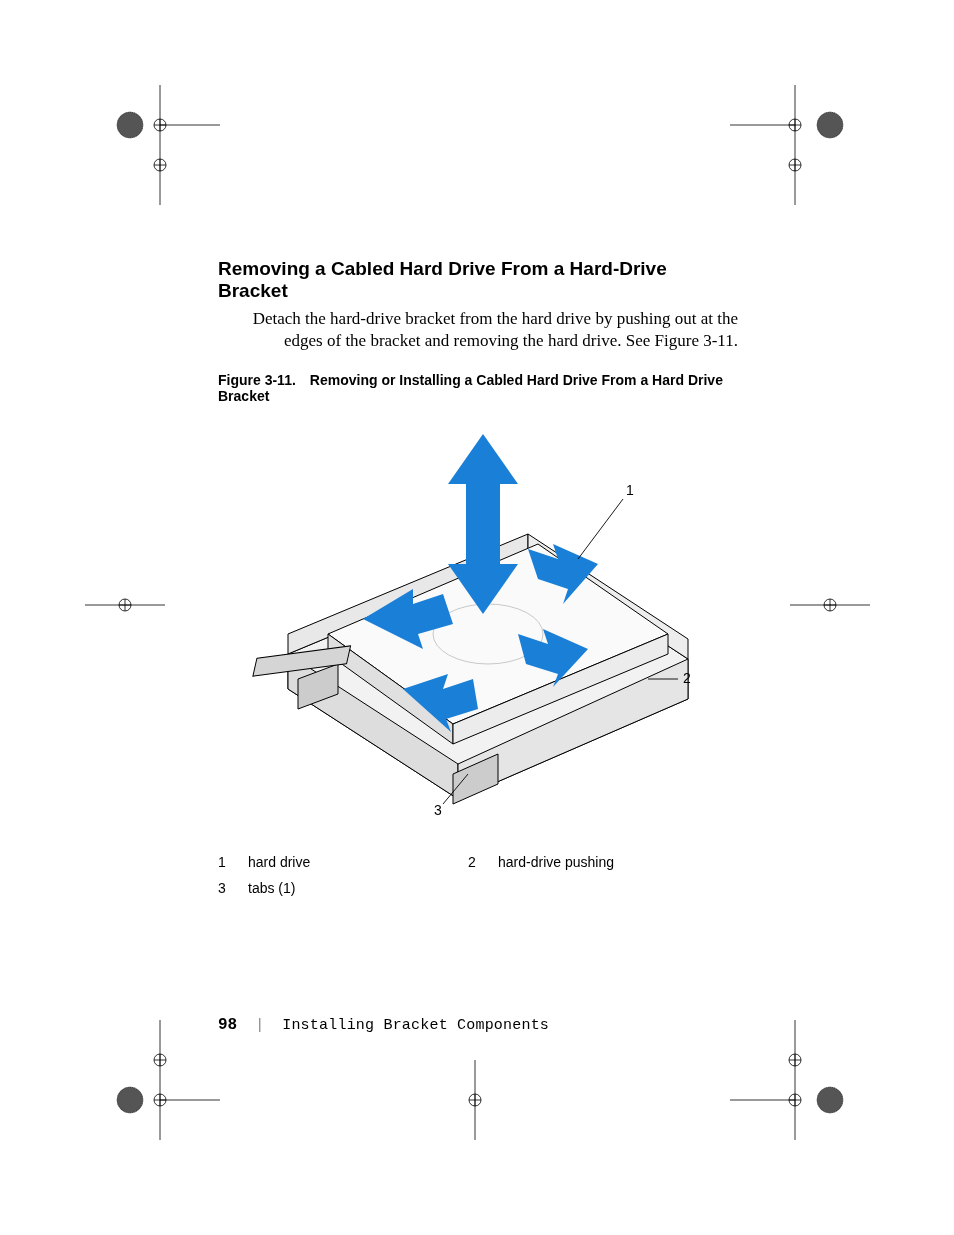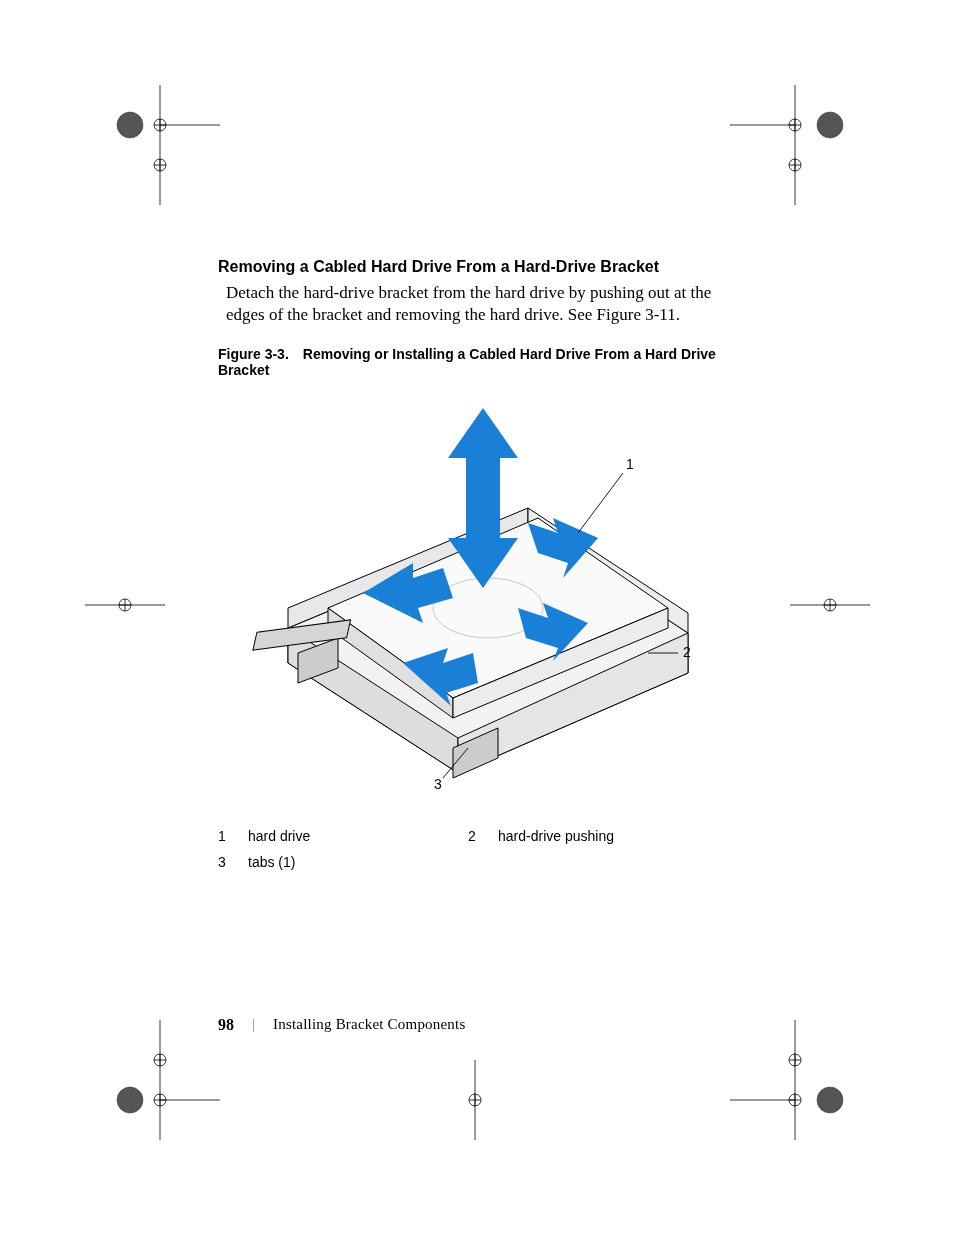--- a/index.html
+++ b/index.html
@@ -17,29 +17,30 @@
   }
   .content {
     position: absolute;
     left: 218px;
     top: 258px;
     width: 520px;
   }
   .heading {
     font-family: "Helvetica Neue", Helvetica, Arial, sans-serif;
     font-weight: 700;
-    font-size: 16px;
+    font-size: 19px;
     margin: 0 0 6px 0;
     letter-spacing: 0;
   }
   .body-text {
     font-family: "Times New Roman", Times, serif;
     font-size: 17px;
     line-height: 1.3;
     margin: 0 0 20px 8px;
+    text-align: right;
   }
   .figure-caption {
     font-family: "Helvetica Neue", Helvetica, Arial, sans-serif;
     font-weight: 700;
     font-size: 14px;
     margin: 0 0 20px 0;
   }
   .figure-caption .fig-num {
     margin-right: 14px;
   }
@@ -70,22 +71,22 @@
   }
   .legend-num {
     width: 30px;
     flex-shrink: 0;
   }
   .footer {
     position: absolute;
     left: 218px;
     top: 1016px;
     display: flex;
-    align-items: flex-start;
-    font-family: Liberation Serif, serif;
+    align-items: center;
+    font-family: Liberation Mono, monospace;
     font-size: 15px;
   }
   .page-num {
     font-weight: 700;
     font-size: 16px;
   }
   .footer-sep {
     margin: 0 18px;
     color: #888;
     font-weight: 300;
@@ -194,21 +195,21 @@
   </g>
 </svg>
 
 <div class="content">
 
   <h2 class="heading">Removing a Cabled Hard Drive From a Hard-Drive Bracket</h2>
 
   <p class="body-text">Detach the hard-drive bracket from the hard drive by pushing out at the edges of the bracket and removing the hard drive. See Figure 3-11.</p>
 
   <p class="figure-caption">
-    <span class="fig-num">Figure 3-3.</span><span>Removing or Installing a Cabled Hard Drive From a Hard Drive Bracket</span>
+    <span class="fig-num">Figure 3-11.</span><span>Removing or Installing a Cabled Hard Drive From a Hard Drive Bracket</span>
   </p>
 
   <div class="figure-area">
     <svg width="500" height="400" viewBox="0 0 500 400">
 
       <g stroke="#000" stroke-width="1" fill="#fff" stroke-linejoin="round">
 
         <polygon points="60,230 300,130 460,235 460,275 230,375 60,265" fill="#f2f2f2"></polygon>
 
         <polygon points="60,230 300,130 300,110 60,210" fill="#e8e8e8"></polygon>

